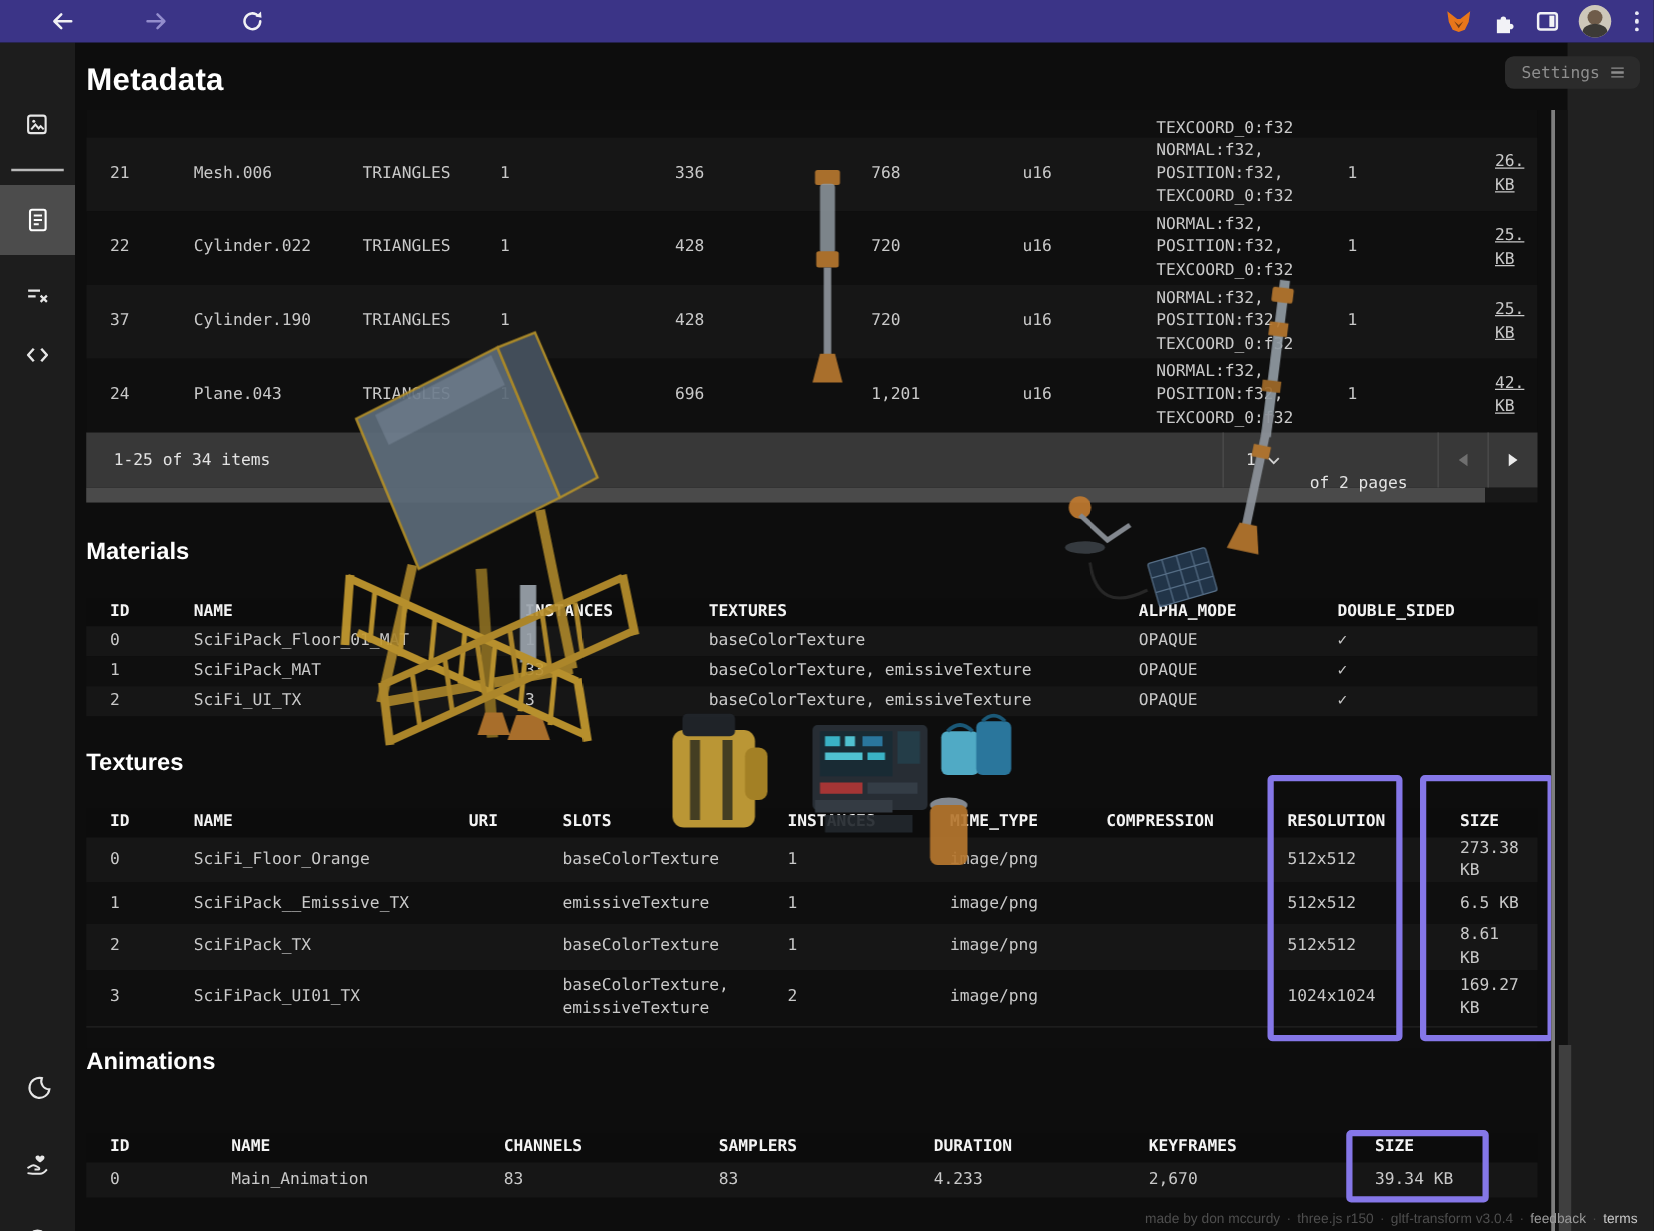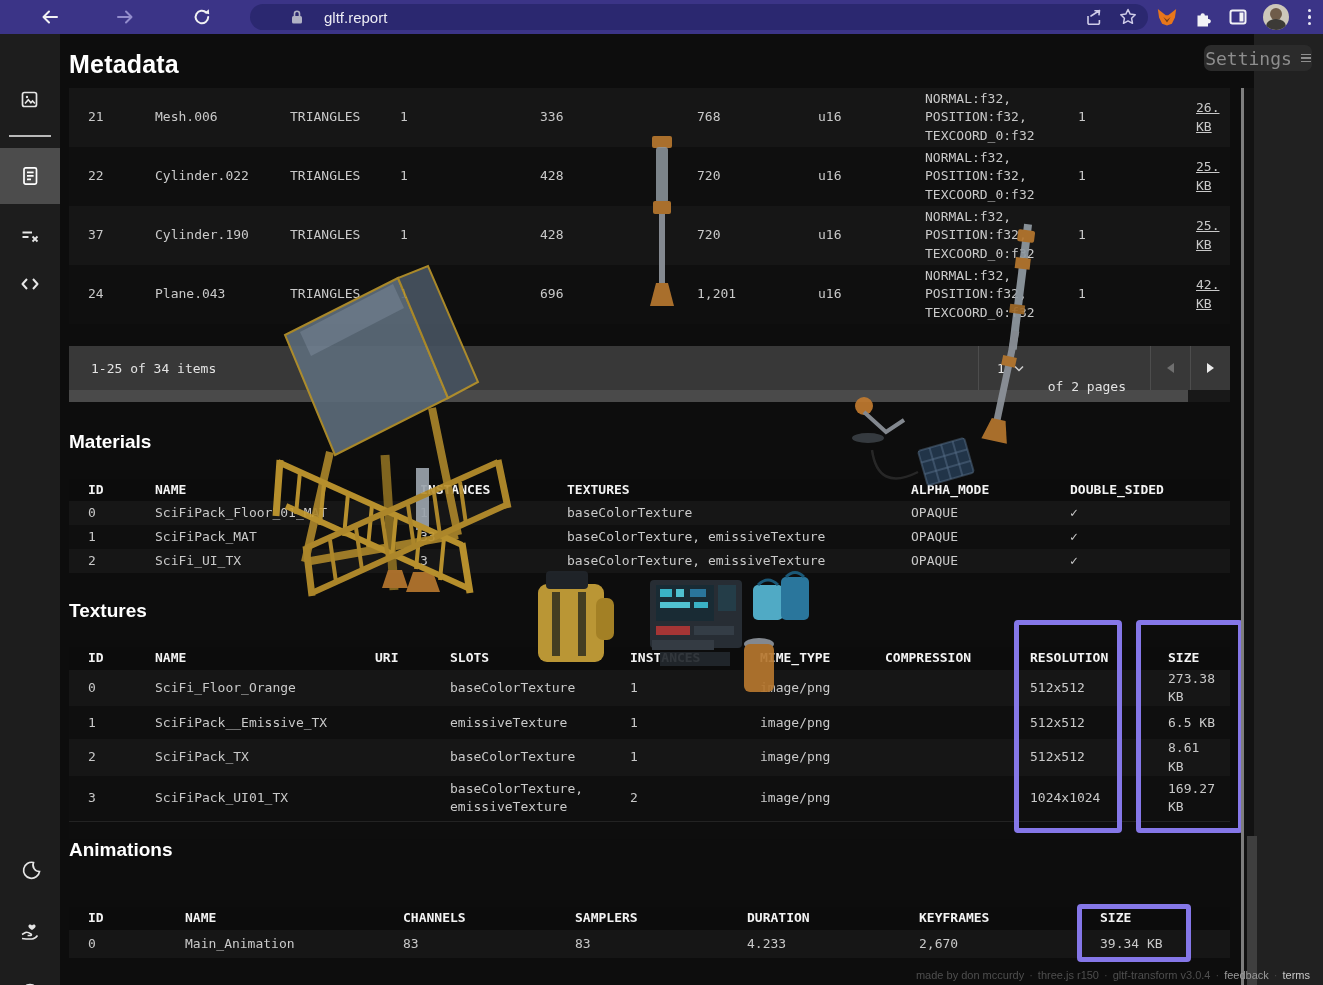--- a/index.html
+++ b/index.html
@@ -26,21 +26,21 @@
   .tool.active{background:#4c4c4c;}
   .tdivider{position:absolute;left:9px;width:42px;height:2px;background:#b9b9b9;}
   .rightpanel{position:absolute;left:1254px;top:34px;width:69px;height:951px;background:#212121;z-index:2;}
   .scrollgutter{position:absolute;left:1241px;top:88px;width:13px;height:897px;background:#121212;border-left:3px solid #7e7e7e;z-index:7;}
   .scrollthumb{position:absolute;left:3px;top:748px;width:10px;height:149px;background:#3f3f3f;}
 
   main{position:absolute;left:60px;top:34px;width:1194px;height:951px;background:#0d0d0d;z-index:1;}
   h1{position:absolute;left:9px;top:16px;margin:0;font-family:"Liberation Sans",sans-serif;font-weight:bold;font-size:25px;color:#fff;letter-spacing:.2px;}
   h2{position:absolute;margin:0;left:9px;font-family:"Liberation Sans",sans-serif;font-weight:bold;font-size:19px;color:#fff;}
   .settingsbtn{position:absolute;left:1204px;top:45px;width:108px;height:26px;background:#2b2b2b;border:none;border-radius:7px;
-    color:#8e8e8e;font-family:"DejaVu Sans Mono",monospace;font-size:18px;display:flex;align-items:center;justify-content:center;gap:9px;z-index:9;cursor:pointer;}
+    color:#8e8e8e;font-family:"DejaVu Sans Mono",monospace;font-size:13px;display:flex;align-items:center;justify-content:center;gap:9px;z-index:9;cursor:pointer;}
   .hamb{display:flex;flex-direction:column;gap:2px;}
   .hamb i{width:10px;height:1.6px;background:#8e8e8e;}
 
   
   .tablebox{position:absolute;left:9px;width:1161px;}
   .row{display:grid;align-items:center;color:#c9c9c9;font-size:13px;}
   .row.even{background:#161616;}
   .row.odd{background:#0f0f0f;}
   .row.thead{background:#0c0c0c;color:#f3f3f3;font-weight:bold;}
   .cell{overflow:hidden;line-height:1.4;}
@@ -94,38 +94,20 @@
     <svg width="20" height="20" viewBox="0 0 20 20">
         <path d="M3 10 H16 M11 4.5 L16.5 10 L11 15.5" stroke="#938dcd" stroke-width="2" fill="none" stroke-linecap="round" stroke-linejoin="round"></path>
       </svg>
   </div>
   <div class="navbtn" style="left:190px">
     <svg width="20" height="20" viewBox="0 0 20 20">
         <path d="M16.2 10 a6.3 6.3 0 1 1 -1.9 -4.5" stroke="#f1f1f4" stroke-width="2" fill="none" stroke-linecap="round"></path>
         <polygon points="16.8,2.2 17.2,7.2 12.4,6.1" fill="#f1f1f4"></polygon>
       </svg>
   </div>
-  <div class="urlpill">
-    <span class="lockwrap">
-      <svg width="14" height="16" viewBox="0 0 14 16">
-          <rect x="2" y="7" width="10" height="7.5" rx="1.5" fill="#b0b2c4"></rect>
-          <path d="M4.5 7 V4.8 a2.5 2.5 0 0 1 5 0 V7" stroke="#b0b2c4" stroke-width="1.6" fill="none"></path>
-        </svg>
-    </span>
-    <span class="urltext">gltf.report</span>
-    <span class="pillicons">
-      <svg width="20" height="20" viewBox="0 0 20 20">
-          <path d="M4 9 v7 a1.2 1.2 0 0 0 1.2 1.2 h9 a1.2 1.2 0 0 0 1.2 -1.2 v-3" stroke="#cfcce8" stroke-width="1.6" fill="none"></path>
-          <path d="M7 9 L15.5 3.5 M15.5 3.5 l-4.5 .3 M15.5 3.5 l-.5 4.3" stroke="#cfcce8" stroke-width="1.6" fill="none" stroke-linecap="round"></path>
-        </svg>
-      <svg width="20" height="20" viewBox="0 0 20 20">
-          <path d="M10 2.5 l2.2 4.6 5 .7 -3.6 3.5 .9 5 -4.5 -2.4 -4.5 2.4 .9 -5 -3.6 -3.5 5 -.7 Z" stroke="#cfcce8" stroke-width="1.5" fill="none" stroke-linejoin="round"></path>
-        </svg>
-    </span>
-  </div>
   <div class="extrow">
     <svg width="22" height="22" viewBox="0 0 18 18">
         <polygon points="1.5,2.5 8,7.5 10,7.5 16.5,2.5 15.5,9.5 13,14.5 9,16 5,14.5 2.5,9.5" fill="#e8761b"></polygon>
         <polygon points="6,9 9,11.5 12,9 9,13.5" fill="#763d16"></polygon>
       </svg>
     <svg width="20" height="20" viewBox="0 0 20 20">
         <path d="M4.5 8.5 h3 a2.2 2.2 0 1 1 4.4 0 h3.1 v3.6 a2.2 2.2 0 1 1 0 4.2 v3.2 h-10.5 Z" fill="#f2f2f6"></path>
       </svg>
     <svg width="20" height="20" viewBox="0 0 20 20">
         <rect x="2.5" y="3.5" width="15" height="13" rx="2" stroke="#f2f2f6" stroke-width="2" fill="none"></rect>
@@ -186,20 +168,23 @@
         <polygon points="5.5,15.5 8.5,17 5,19.5" fill="#e6e6e6"></polygon>
         <text x="11" y="13.6" text-anchor="middle" font-size="10" font-weight="bold" fill="#e6e6e6" font-family="DejaVu Sans Mono, monospace">?</text>
       </svg>
   </div>
 </nav>
 
 <main>
   <h1>Metadata</h1>
 
   <div class="tablebox t-meshes" style="top:54px;height:258px;overflow:hidden;">
+    <div class="partial">
+        <span>TEXCOORD_0:f32</span>
+      </div>
     <div>
         <div class="row r0 even">
           <div></div>
           <div class="cell c0">21</div>
           <div class="cell c1">Mesh.006</div>
           <div class="cell c2">TRIANGLES</div>
           <div class="cell c3">1</div>
           <div class="cell c4">336</div>
           <div class="cell c5">768</div>
           <div class="cell c6">u16</div>

